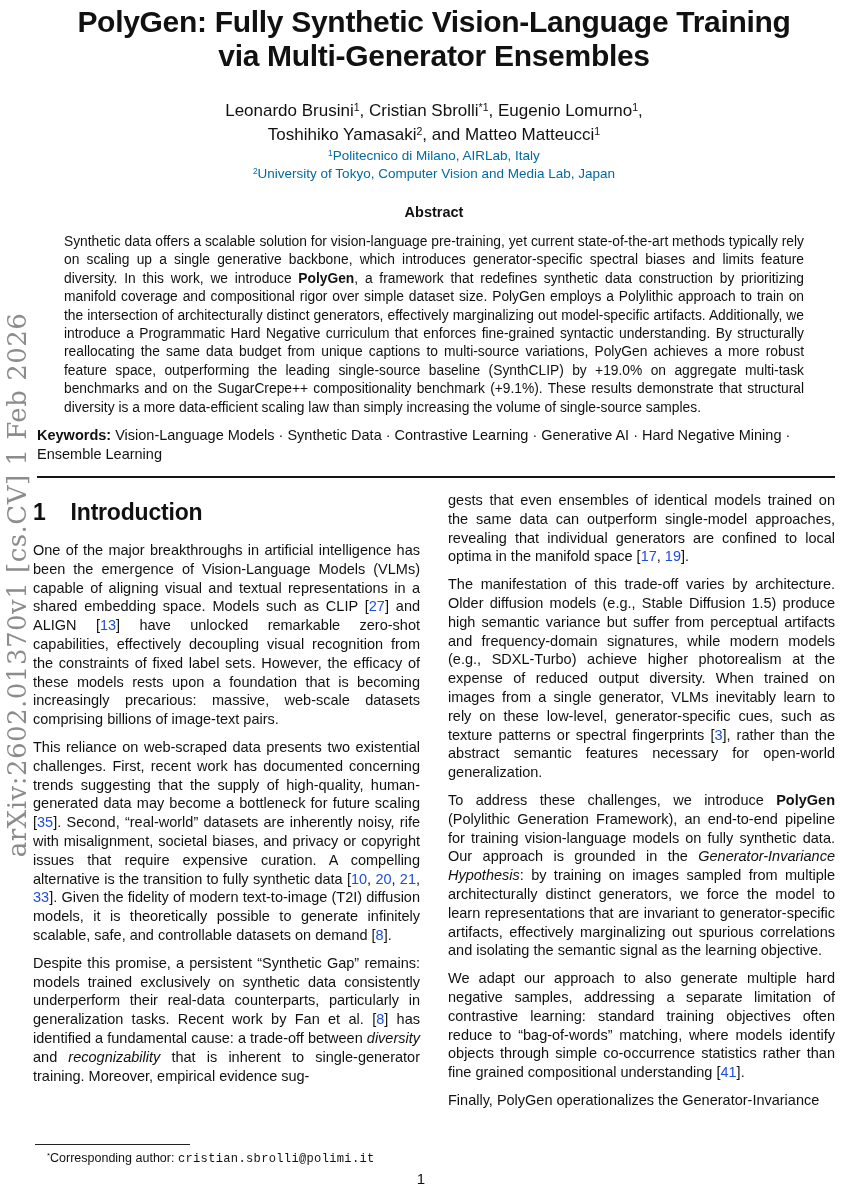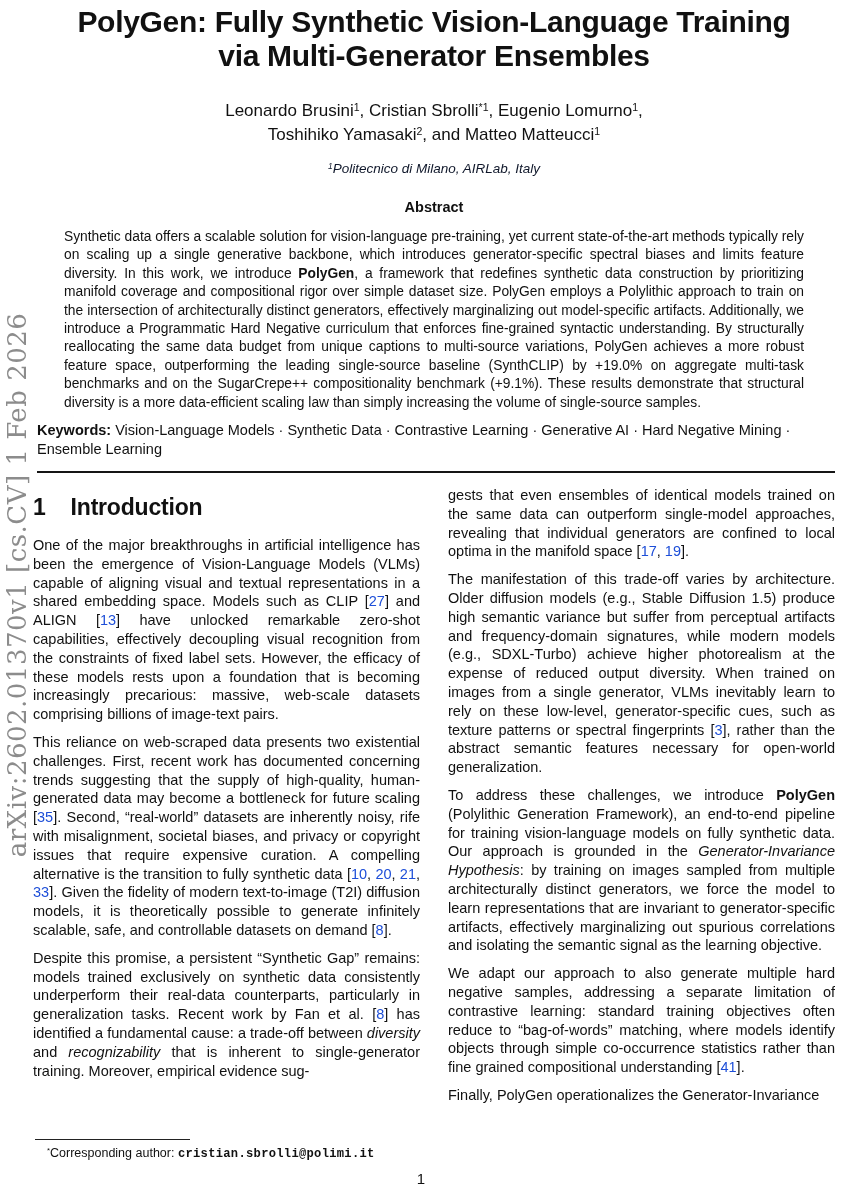--- a/index.html
+++ b/index.html
@@ -41,26 +41,24 @@
     letter-spacing: -0.3px;
   }
   .authors {
     margin-top: 26px;
     text-align: center;
     font-size: 17px;
     font-weight: normal;
     line-height: 24px;
   }
   .affiliations {
-    margin-top: 13px;
     text-align: center;
-    font-style: italic;
     font-size: 13.5px;
     line-height: 18px;
-    color: #0f172a;
+    color: #0369a1;
   }
   .abstract-heading {
     margin-top: 21px;
     text-align: center;
     font-size: 14.5px;
     font-weight: bold;
   }
   .abstract-body {
     width: 740px;
     margin: 13px auto 0 auto;
@@ -120,40 +118,41 @@
     width: 842px;
     text-align: center;
     font-size: 15px;
     color: #111;
   }
   
   .s-sup  { font-size: 0.62em; vertical-align: 0.5em; line-height: 0; }
   .s-cite { color: #1d4ed8; }
   .s-i    { font-style: italic; }
   .s-b    { font-weight: bold; }
-  .s-tt   { font-family: "Liberation Mono", monospace; font-size: 0.97em; letter-spacing: 0.3px; font-weight: bold; }
+  .s-tt   { font-family: "Liberation Mono", monospace; font-size: 0.97em; letter-spacing: 0.3px; }
 </style>
 </head>
 <body>
 
 <div class="page">
 
   <div class="arxiv-banner">arXiv:2602.01370v1  [cs.CV]  1 Feb 2026</div>
 
   <div class="content">
 
     <h1 class="title"><span>PolyGen: Fully Synthetic Vision-Language Training</span><br><span>via Multi-Generator Ensembles</span></h1>
 
     <div class="authors">
       <div><span>Leonardo Brusini</span><span class="s-sup">1</span><span>, Cristian Sbrolli</span><span class="s-sup">*1</span><span>, Eugenio Lomurno</span><span class="s-sup">1</span><span>,</span></div>
       <div><span>Toshihiko Yamasaki</span><span class="s-sup">2</span><span>, and Matteo Matteucci</span><span class="s-sup">1</span></div>
     </div>
 
     <div class="affiliations">
       <div><span class="s-sup">1</span><span>Politecnico di Milano, AIRLab, Italy</span></div>
+      <div><span class="s-sup">2</span><span>University of Tokyo, Computer Vision and Media Lab, Japan</span></div>
     </div>
 
     <div class="abstract-heading">Abstract</div>
 
     <p class="abstract-body"><span>Synthetic data offers a scalable solution for vision-language pre-training, yet current state-of-the-art methods typically rely on scaling up a single generative backbone, which introduces generator-specific spectral biases and limits feature diversity. In this work, we introduce </span><span class="s-b">PolyGen</span><span>, a framework that redefines synthetic data construction by prioritizing manifold coverage and compositional rigor over simple dataset size. PolyGen employs a Polylithic approach to train on the intersection of architecturally distinct generators, effectively marginalizing out model-specific artifacts. Additionally, we introduce a Programmatic Hard Negative curriculum that enforces fine-grained syntactic understanding. By structurally reallocating the same data budget from unique captions to multi-source variations, PolyGen achieves a more robust feature space, outperforming the leading single-source baseline (SynthCLIP) by +19.0% on aggregate multi-task benchmarks and on the SugarCrepe++ compositionality benchmark (+9.1%). These results demonstrate that structural diversity is a more data-efficient scaling law than simply increasing the volume of single-source samples.</span></p>
 
     <p class="keywords"><span class="s-b">Keywords:</span><span> Vision-Language Models · Synthetic Data · Contrastive Learning · Generative AI · Hard Negative Mining · Ensemble Learning</span></p>
 
     <hr class="rule">
 

